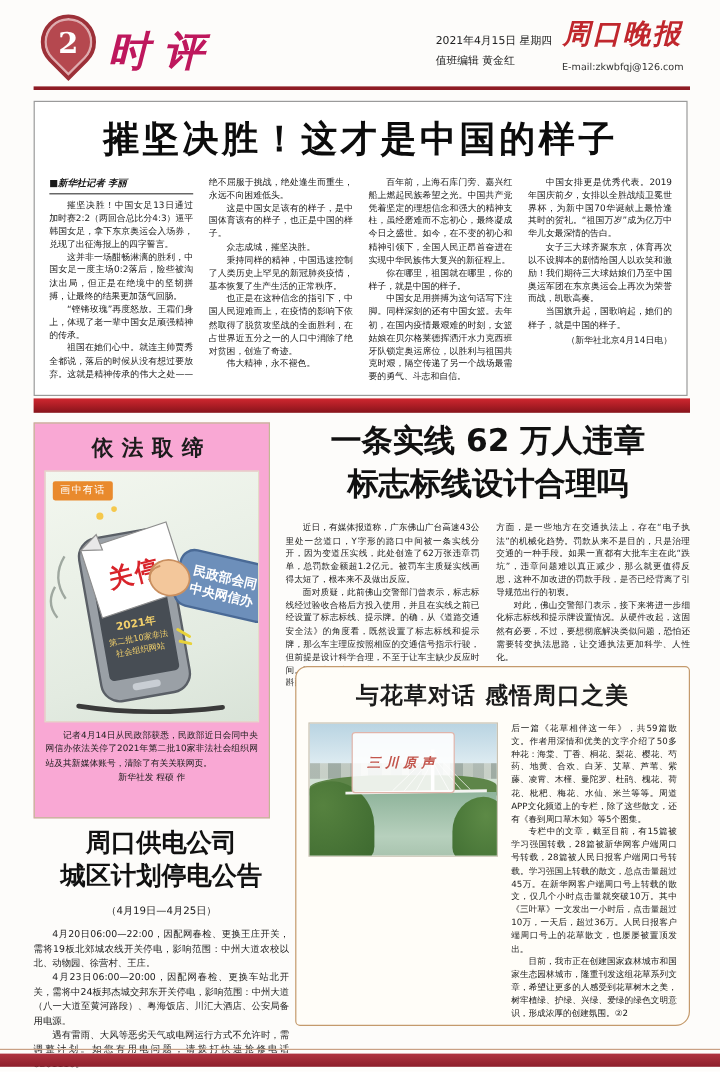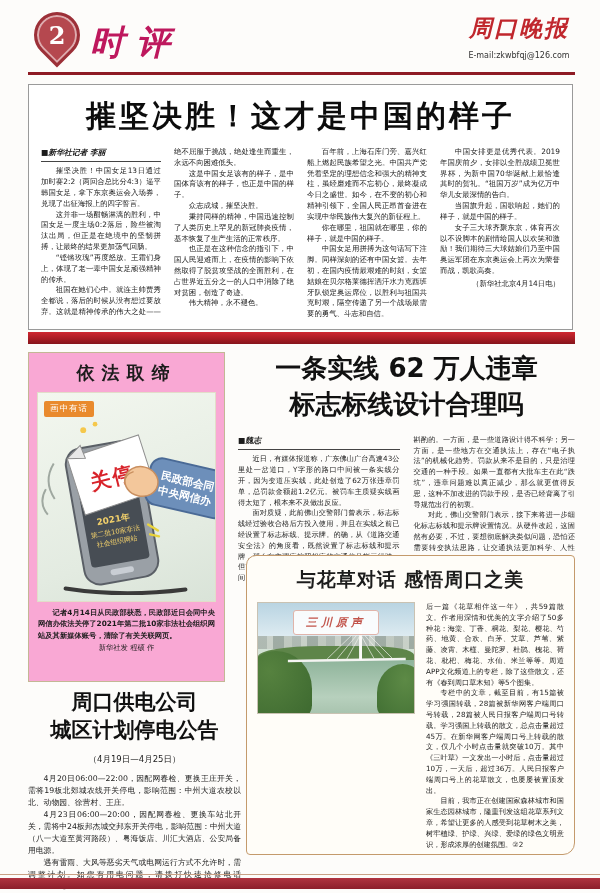--- a/index.html
+++ b/index.html
@@ -29,21 +29,21 @@
   .red-band{position:absolute;left:28px;top:332px;width:547px;height:12px;
        background:linear-gradient(180deg,#cf2730 0%,#b01e26 45%,#86141b 100%);}
   
   .cartoon-box{position:absolute;left:28px;top:352px;width:197px;height:330px;border:1px solid #c3b795;background:#f9a8d4;box-sizing:border-box;}
   .cartoon-title{text-align:center;font-size:18px;font-weight:bold;letter-spacing:7px;margin-top:8px;}
   .cartoon-panel{position:relative;margin:7px 8px 4px;height:208px;border:1px solid #e2ddc9;
        background:linear-gradient(160deg,#f3f7ef 0%,#e3ebe1 70%,#d9e3d8 100%);overflow:hidden;}
   .badge{position:absolute;left:6px;top:8px;background:#e98a2d;color:#fff;font-size:8.5px;
        padding:2px 6px;border-radius:2px;letter-spacing:1px;z-index:3;}
   .cartoon-svg{position:absolute;left:0;top:0;width:100%;height:100%;}
-  .cartoon-caption{margin:5px 9px 0;font-size:7.3px;line-height:1.55;text-align:justify;text-indent:2em;font-weight:bold;}
+  .cartoon-caption{margin:5px 9px 0;font-size:7.3px;line-height:1.55;text-align:justify;text-indent:2em;}
   .cartoon-credit{margin:2px 9px 0;font-size:7.3px;text-align:center;}
   
   .violation{position:absolute;left:238px;top:350px;width:337px;}
   .v-head{text-align:center;font-weight:bold;font-size:26px;line-height:1.4;color:#111;}
   .v-cols{margin-top:12px;height:150px;column-count:2;column-gap:14px;column-fill:auto;overflow:hidden;
        font-size:7.2px;line-height:1.5;text-align:justify;}
   .v-source{text-align:right;margin-top:2px;}
   
   .flower-box{position:absolute;left:246px;top:555px;width:329px;height:300px;border:1px solid #c49a6c;
        border-radius:10px 4px 12px 4px;background:#fffdf8;box-sizing:border-box;}
@@ -56,39 +56,43 @@
        background:linear-gradient(180deg,#b9d4e2 0%,#ddebf1 30%,#d3e2d6 36%);}
   .ph-buildings{position:absolute;left:0;top:30%;width:100%;height:12%;opacity:.85;
        background:repeating-linear-gradient(90deg,#a8b2ab 0 9px,#c6cdc5 9px 15px,#96a29a 15px 26px,#bcc4bb 26px 34px);}
   .ph-trees-far{position:absolute;left:0;top:39%;width:100%;height:16%;background:#5e8549;border-radius:40% 30% 0 0/60% 50% 0 0;}
   .ph-river{position:absolute;left:0;top:52%;width:100%;height:48%;background:linear-gradient(180deg,#8fb49b,#b7d0bd 70%,#a9c4af);}
   .ph-trees-left{position:absolute;left:-12px;bottom:-6px;width:42%;height:62%;background:radial-gradient(ellipse at 35% 30%,#56823f,#3c682f);border-radius:45% 55% 20% 20%;}
   .ph-trees-right{position:absolute;right:-10px;bottom:-4px;width:30%;height:48%;background:radial-gradient(ellipse at 60% 30%,#5d8a46,#416f33);border-radius:55% 45% 20% 20%;}
   .ph-bridge{position:absolute;left:0;top:0;width:100%;height:100%;}
   .photo-label{position:absolute;left:50%;top:7px;transform:translateX(-50%);background:rgba(255,255,255,.88);
        border:1px solid #e0b4aa;color:#c2554c;font:bold italic 11px "DejaVu Serif",serif;letter-spacing:4px;
-       padding:4px 12px;border-radius:3px;white-space:nowrap;}
+       padding:17px 12px;border-radius:3px;white-space:nowrap;}
   
   .power{position:absolute;left:28px;top:688px;width:213px;}
   .p-title{text-align:center;font-size:21px;font-weight:bold;line-height:1.35;color:#111;}
   .p-date{text-align:center;font-size:8.5px;margin:9px 0 7px;}
   .p-body p{font-size:7.8px;line-height:1.55;text-align:justify;text-indent:2em;margin:0;}
   
   .bottom-line{position:absolute;left:0;top:874px;width:600px;height:1px;background:#c9a084;}
   .bottom-bar{position:absolute;left:0;top:878px;width:600px;height:11px;background:linear-gradient(180deg,#b03440,#8c1f2b);}
 </style>
 </head>
 <body>
 
 <div class="page">
 
   <div class="pin">
     <span class="pin-num">2</span>
   </div>
   <div class="section-title">时评</div>
+  <div class="issue-info">
+    <div>2021年4月15日 星期四</div>
+    <div>值班编辑 黄金红</div>
+  </div>
   <div class="brand">
     <div class="brand-name">周口晚报</div>
     <div class="brand-email">E-mail:zkwbfqj@126.com</div>
   </div>
   <div class="header-rule"></div>
 
   <div class="lead-box">
     <div class="lead-headline">摧坚决胜！这才是中国的样子</div>
     <div class="lead-cols">
       <div class="byline">■新华社记者 李丽</div>
@@ -98,22 +102,22 @@
       <p class="art">祖国在她们心中。就连主帅贾秀全都说，落后的时候从没有想过要放弃。这就是精神传承的伟大之处——绝不屈服于挑战，绝处逢生而重生，永远不向困难低头。</p>
       <p class="art">这是中国女足该有的样子，是中国体育该有的样子，也正是中国的样子。</p>
       <p class="art">众志成城，摧坚决胜。</p>
       <p class="art">秉持同样的精神，中国迅速控制了人类历史上罕见的新冠肺炎疫情，基本恢复了生产生活的正常秩序。</p>
       <p class="art">也正是在这种信念的指引下，中国人民迎难而上，在疫情的影响下依然取得了脱贫攻坚战的全面胜利，在占世界近五分之一的人口中消除了绝对贫困，创造了奇迹。</p>
       <p class="art">伟大精神，永不褪色。</p>
       <p class="art">百年前，上海石库门旁、嘉兴红船上燃起民族希望之光。中国共产党凭着坚定的理想信念和强大的精神支柱，虽经磨难而不忘初心，最终凝成今日之盛世。如今，在不变的初心和精神引领下，全国人民正昂首奋进在实现中华民族伟大复兴的新征程上。</p>
       <p class="art">你在哪里，祖国就在哪里，你的样子，就是中国的样子。</p>
       <p class="art">中国女足用拼搏为这句话写下注脚。同样深刻的还有中国女篮。去年初，在国内疫情最艰难的时刻，女篮姑娘在贝尔格莱德挥洒汗水力克西班牙队锁定奥运席位，以胜利与祖国共克时艰，隔空传递了另一个战场最需要的勇气、斗志和自信。</p>
       <p class="art">中国女排更是优秀代表。2019年国庆前夕，女排以全胜战绩卫冕世界杯，为新中国70华诞献上最恰逢其时的贺礼。“祖国万岁”成为亿万中华儿女最深情的告白。</p>
+      <p class="art">女子三大球齐聚东京，体育再次以不设脚本的剧情给国人以欢笑和激励！我们期待三大球姑娘们乃至中国奥运军团在东京奥运会上再次为荣誉而战，凯歌高奏。</p>
       <p class="art">当国旗升起，国歌响起，她们的样子，就是中国的样子。</p>
-      <p class="art">女子三大球齐聚东京，体育再次以不设脚本的剧情给国人以欢笑和激励！我们期待三大球姑娘们乃至中国奥运军团在东京奥运会上再次为荣誉而战，凯歌高奏。</p>
       <div class="dateline">（新华社北京4月14日电）</div>
     </div>
   </div>
   <div class="red-band"></div>
 
   <div class="cartoon-box">
     <div class="cartoon-title">依法取缔</div>
     <div class="cartoon-panel">
       <div class="badge">画中有话</div>
       <svg class="cartoon-svg" viewBox="0 0 180 200">
@@ -152,21 +156,20 @@
     <p class="cartoon-caption">记者4月14日从民政部获悉，民政部近日会同中央网信办依法关停了2021年第二批10家非法社会组织网站及其新媒体账号，清除了有关关联网页。</p>
     <div class="cartoon-credit">新华社发 程硕 作</div>
   </div>
 
   <div class="violation">
     <div class="v-head">
       <div>一条实线 62 万人违章</div>
       <div>标志标线设计合理吗</div>
     </div>
     <div class="v-cols">
-      <div class="byline">■魏志</div>
       <p class="art">近日，有媒体报道称，广东佛山广台高速43公里处一岔道口，Y字形的路口中间被一条实线分开，因为变道压实线，此处创造了62万张违章罚单，总罚款金额超1.2亿元。被罚车主质疑实线画得太短了，根本来不及做出反应。</p>
       <p class="art">面对质疑，此前佛山交警部门曾表示，标志标线经过验收合格后方投入使用，并且在实线之前已经设置了标志标线、提示牌。的确，从《道路交通安全法》的角度看，既然设置了标志标线和提示牌，那么车主理应按照相应的交通信号指示行驶，但前提是设计科学合理，不至于让车主缺少反应时间。说到底，该路口实线的设计是否合理，是有待斟酌的。一方面，是一些道路设计得不科学；另一方面，是一些地方在交通执法上，存在“电子执法”的机械化趋势。罚款从来不是目的，只是治理交通的一种手段。如果一直都有大批车主在此“跌坑”，违章问题难以真正减少，那么就更值得反思，这种不加改进的罚款手段，是否已经背离了引导规范出行的初衷。</p>
       <p class="art">对此，佛山交警部门表示，接下来将进一步细化标志标线和提示牌设置情况。从硬件改起，这固然有必要，不过，要想彻底解决类似问题，恐怕还需要转变执法思路，让交通执法更加科学、人性化。</p>
       <div class="v-source">（摘《光明日报》）</div>
     </div>
   </div>
 
   <div class="flower-box">
     <div class="f-head">与花草对话 感悟周口之美</div>
     <div class="f-body">

